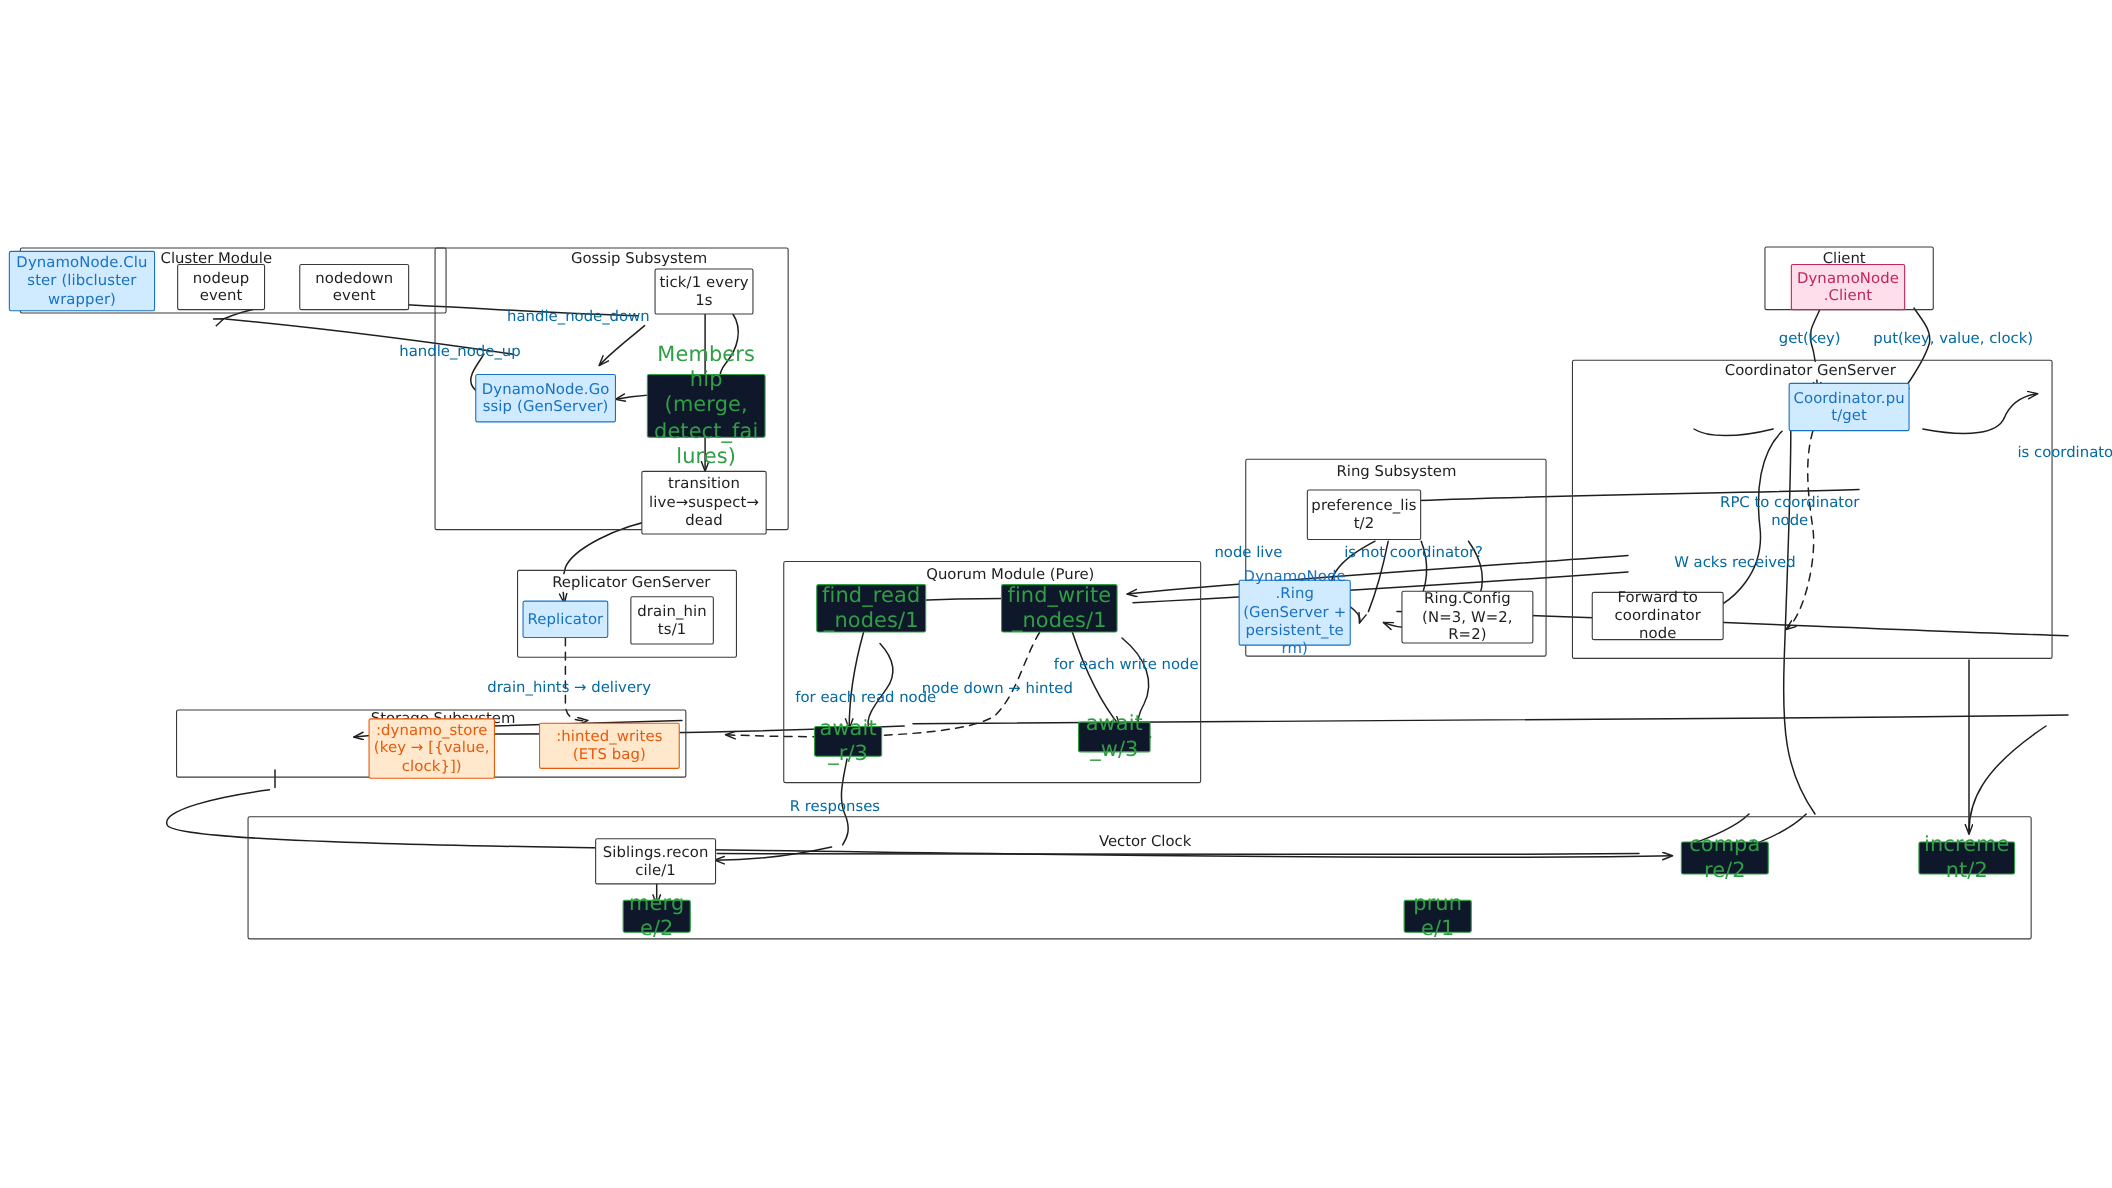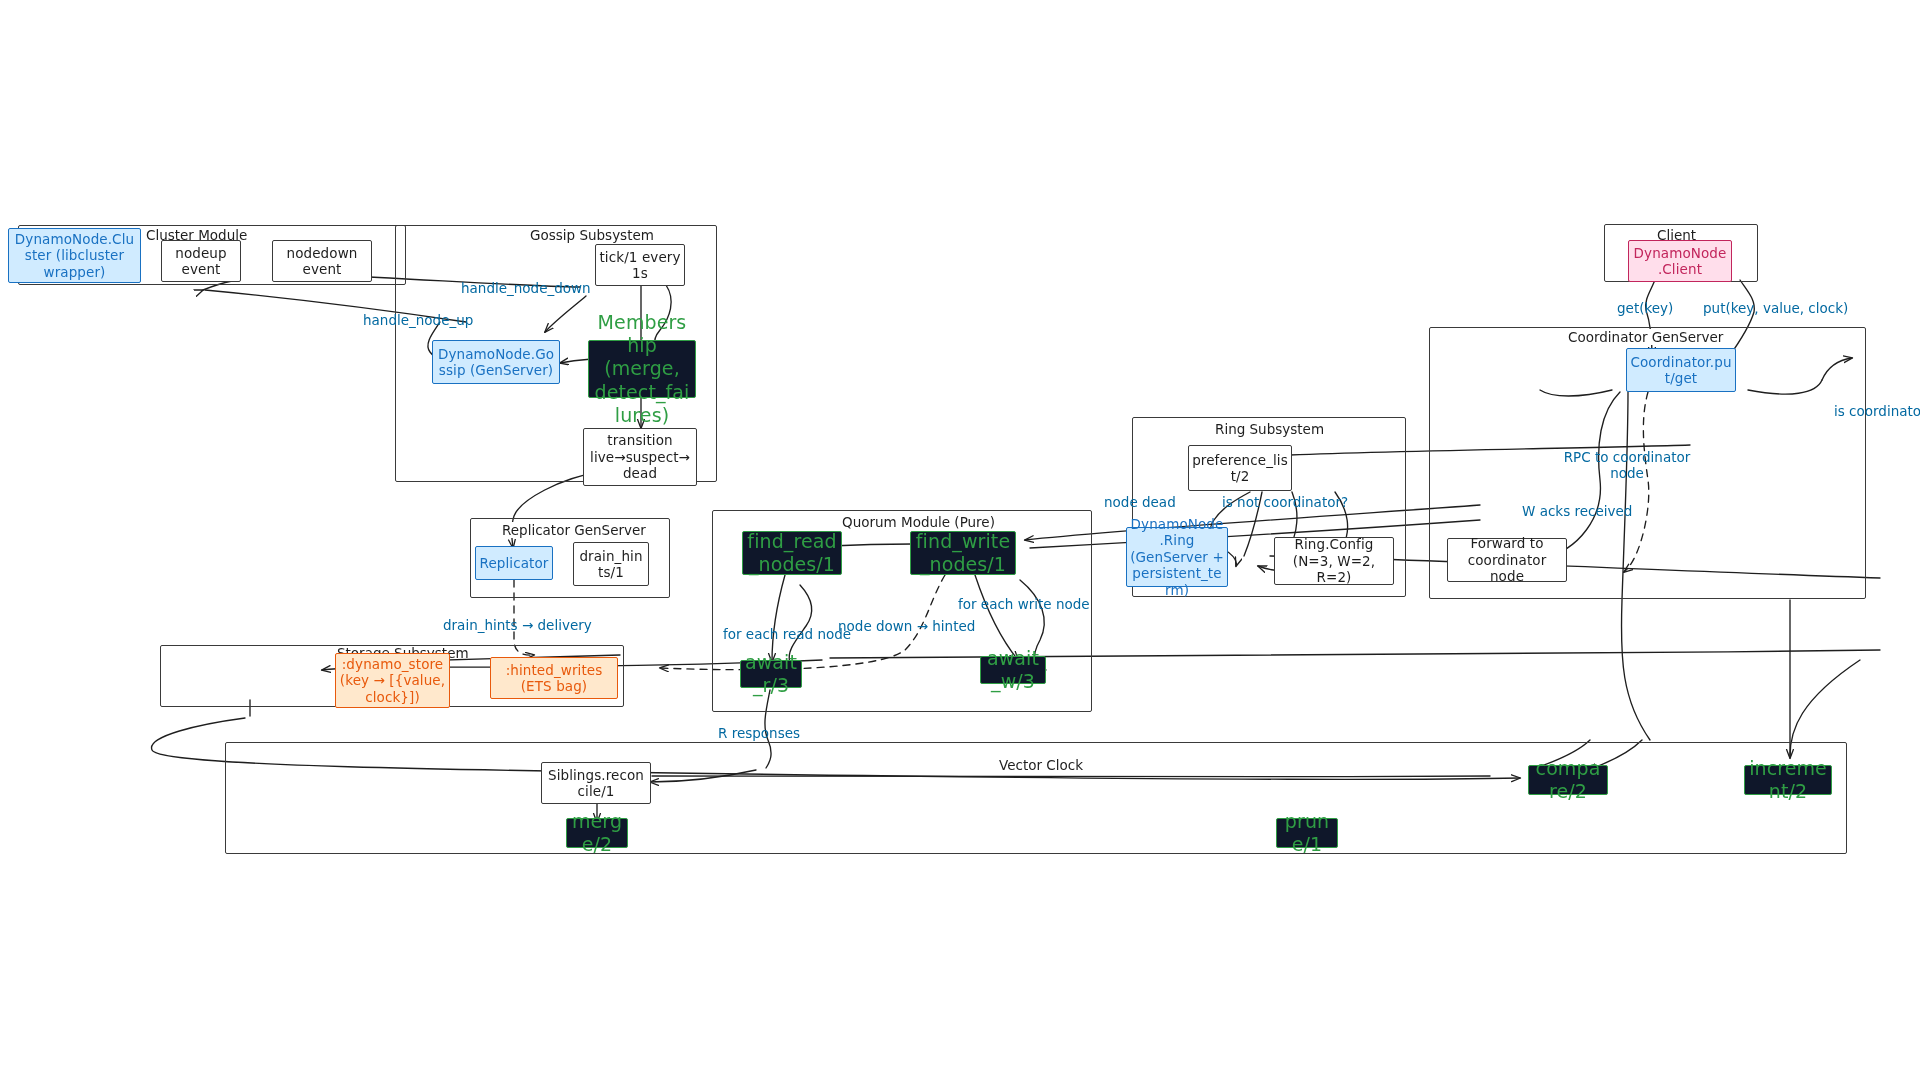--- a/index.html
+++ b/index.html
@@ -204,21 +204,21 @@
 
       <path d="M1860,660 C 1800,700 1790,730 1790,756"></path>
 
     </g>
   </svg>
 
   <div class="frame" style="left:18px; top:225px; width:388px; height:60px;"></div>
   <div class="frame-title" style="left:142px; top:227px;">Cluster Module</div>
 
   <div class="frame" style="left:395px; top:225px; width:322px; height:257px;"></div>
-  <div class="frame-title" style="left:526px; top:227px;">Gossip Subsystem</div>
+  <div class="frame-title" style="left:515px; top:227px;">Gossip Subsystem</div>
 
   <div class="frame" style="left:470px; top:518px; width:200px; height:80px;"></div>
   <div class="frame-title" style="left:498px; top:522px;">Replicator GenServer</div>
 
   <div class="frame" style="left:712px; top:510px; width:380px; height:202px;"></div>
   <div class="frame-title" style="left:838px; top:514px;">Quorum Module (Pure)</div>
 
   <div class="frame" style="left:1132px; top:417px; width:274px; height:180px;"></div>
   <div class="frame-title" style="left:1211px; top:421px;">Ring Subsystem</div>
 
@@ -269,21 +269,21 @@
   <div class="node box-green" style="left:1528px; top:765px; width:80px; height:30px;">compare/2</div>
   <div class="node box-green" style="left:1744px; top:765px; width:88px; height:30px;">increment/2</div>
 
   <div class="edge-label" style="left:461px; top:280px;">handle_node_down</div>
   <div class="edge-label" style="left:363px; top:312px;">handle_node_up</div>
   <div class="edge-label" style="left:443px; top:617px;">drain_hints → delivery</div>
   <div class="edge-label" style="left:723px; top:626px;">for each read node</div>
   <div class="edge-label" style="left:958px; top:596px;">for each write node</div>
   <div class="edge-label" style="left:838px; top:618px;">node down → hinted</div>
   <div class="edge-label" style="left:718px; top:725px;">R responses</div>
-  <div class="edge-label" style="left:1104px; top:494px;">node dead</div>
+  <div class="edge-label" style="left:1104px; top:494px;">node live</div>
   <div class="edge-label" style="left:1222px; top:494px;">is not coordinator?</div>
   <div class="edge-label" style="left:1834px; top:403px;">is coordinator?</div>
   <div class="edge-label" style="left:1617px; top:300px;">get(key)</div>
   <div class="edge-label" style="left:1703px; top:300px;">put(key, value, clock)</div>
   <div class="edge-label wrap" style="left:1562px; top:449px; width:130px;">RPC to coordinator node</div>
   <div class="edge-label" style="left:1522px; top:503px;">W acks received</div>
 
 </div>
 
 </body></html>

